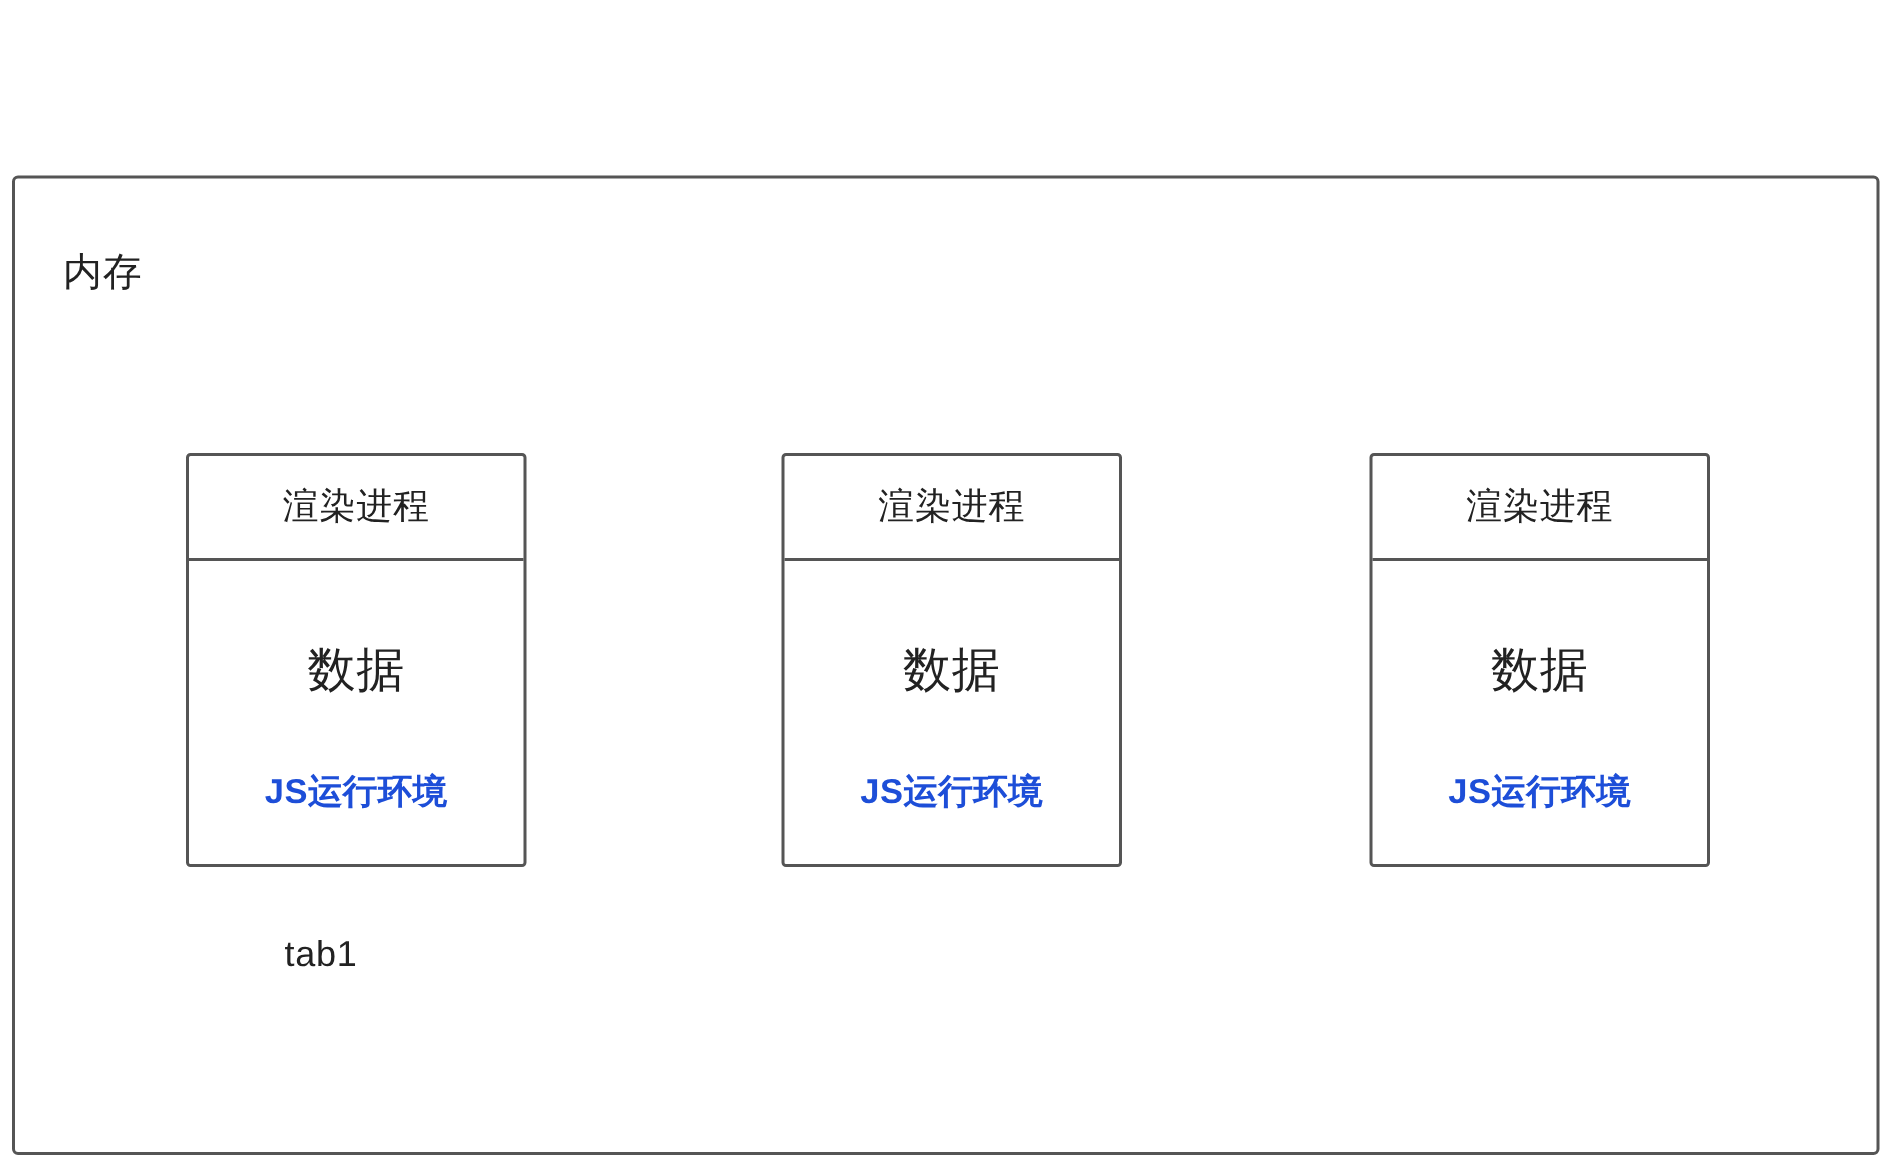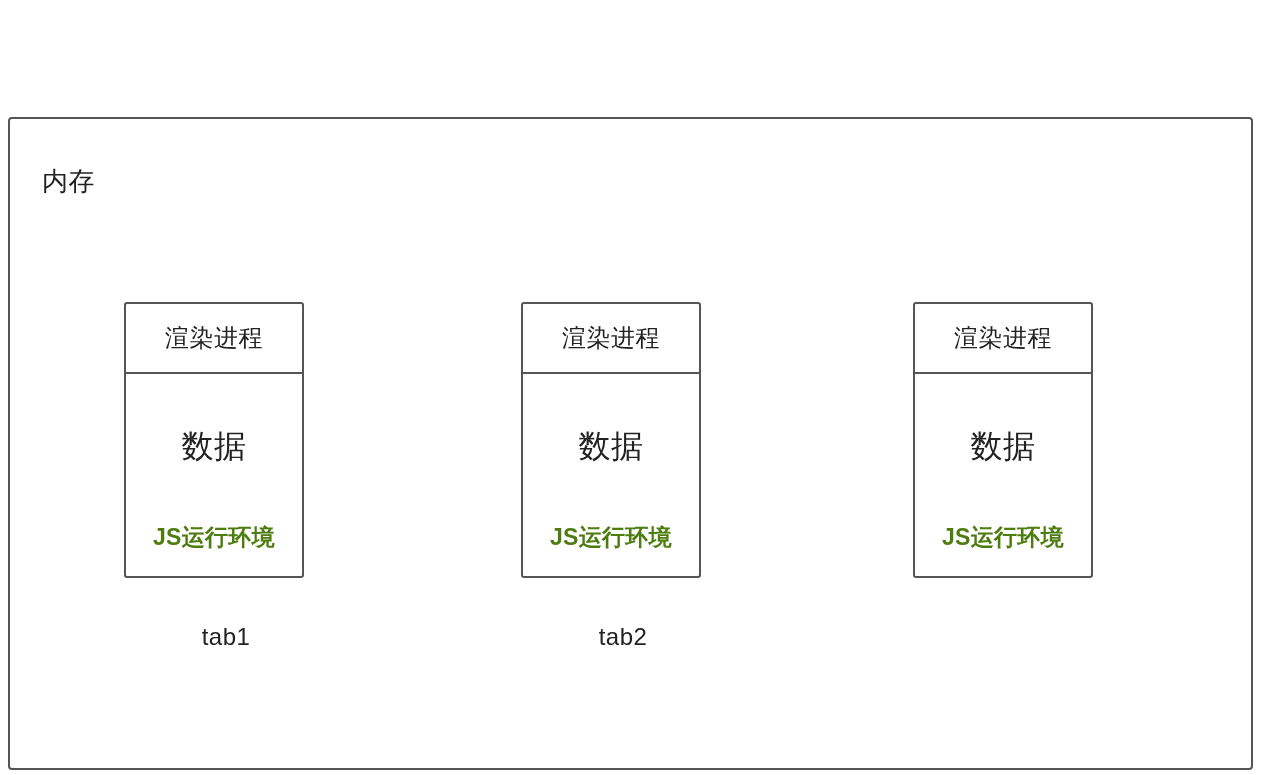--- a/index.html
+++ b/index.html
@@ -44,21 +44,21 @@
     position: absolute;
     top: 302px;
     width: 202px;
   }
   #tab-column-0 { left: 124px; }
   #tab-column-1 { left: 521px; }
   #tab-column-2 { left: 913px; }
 
   .process-box {
     box-sizing: border-box;
-    width: 180px;
+    width: 227px;
     height: 276px;
     border: 2.5px solid #555555;
     border-radius: 3px;
     background: #ffffff;
     display: flex;
     flex-direction: column;
   }
 
   .process-header {
     box-sizing: border-box;
@@ -97,31 +97,30 @@
   }
 
   .runtime-label {
     position: absolute;
     left: 0;
     right: 0;
     top: 142px;
     text-align: center;
     font-size: 23px;
     font-weight: bold;
-    color: #4d7c0f;
+    color: #1d4ed8;
     line-height: 1;
     white-space: nowrap;
     letter-spacing: 0.3px;
-    margin-top: 10px;
   }
 
   .tab-caption {
     position: absolute;
     top: 323px;
-    left: 12px;
+    left: 0;
     width: 180px;
     text-align: center;
     font-size: 24px;
     color: #222222;
     line-height: 1;
     white-space: nowrap;
     letter-spacing: 0.5px;
   }
 </style>
 </head>
@@ -147,21 +146,20 @@
 <div class="tab-column" id="tab-column-1">
   <div class="process-box">
     <div class="process-header">
       <span class="process-header-label">渲染进程</span>
     </div>
     <div class="process-body">
       <div class="data-label">数据</div>
       <div class="runtime-label">JS运行环境</div>
     </div>
   </div>
-  <div class="tab-caption">tab2</div>
 </div>
 
 <div class="tab-column" id="tab-column-2">
   <div class="process-box">
     <div class="process-header">
       <span class="process-header-label">渲染进程</span>
     </div>
     <div class="process-body">
       <div class="data-label">数据</div>
       <div class="runtime-label">JS运行环境</div>

